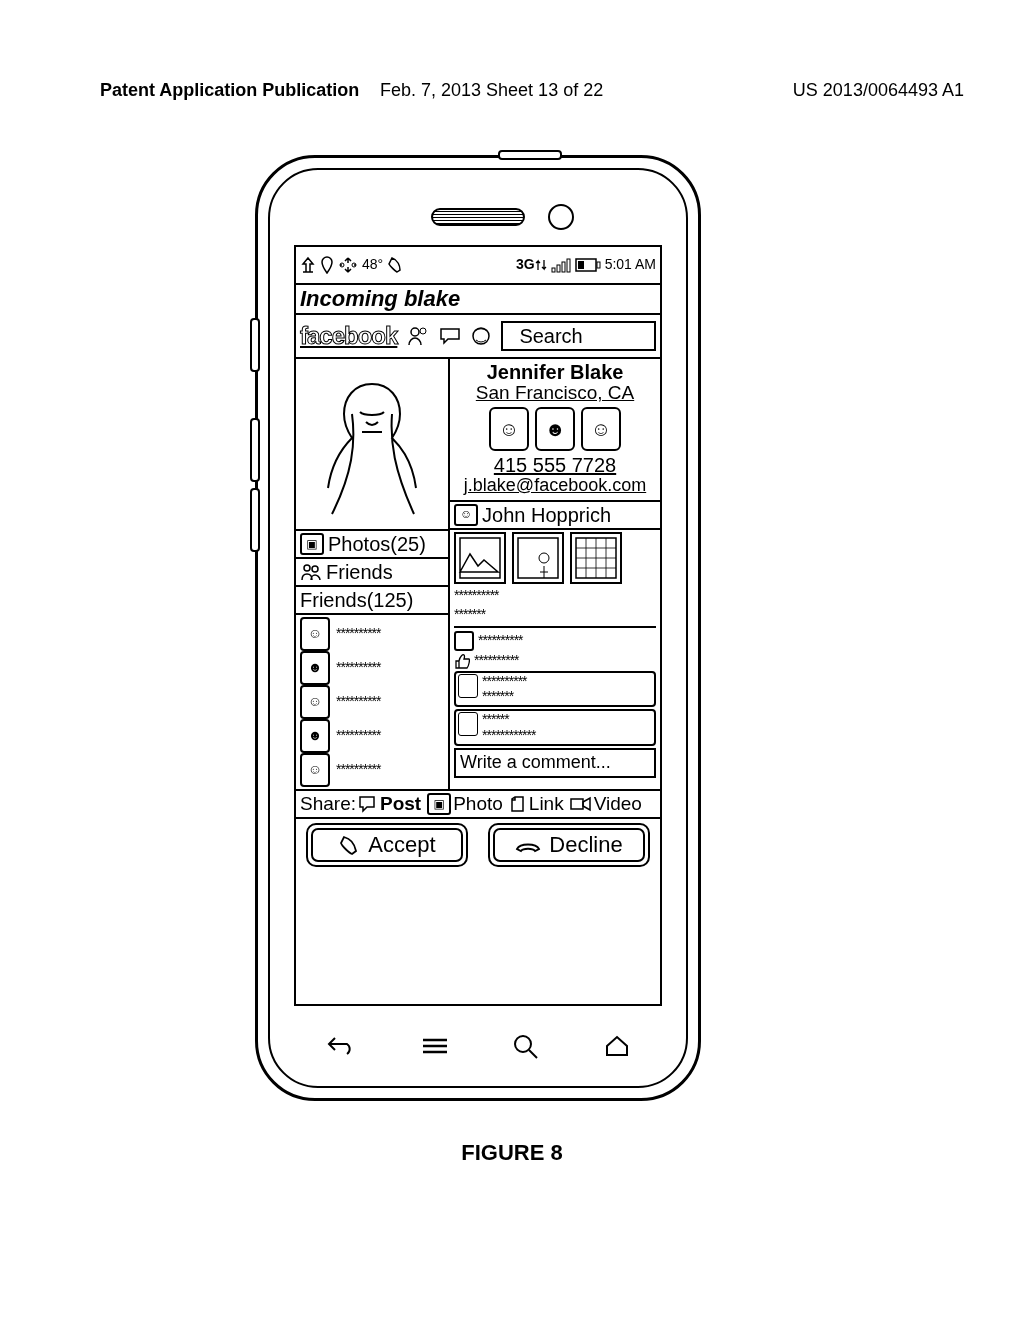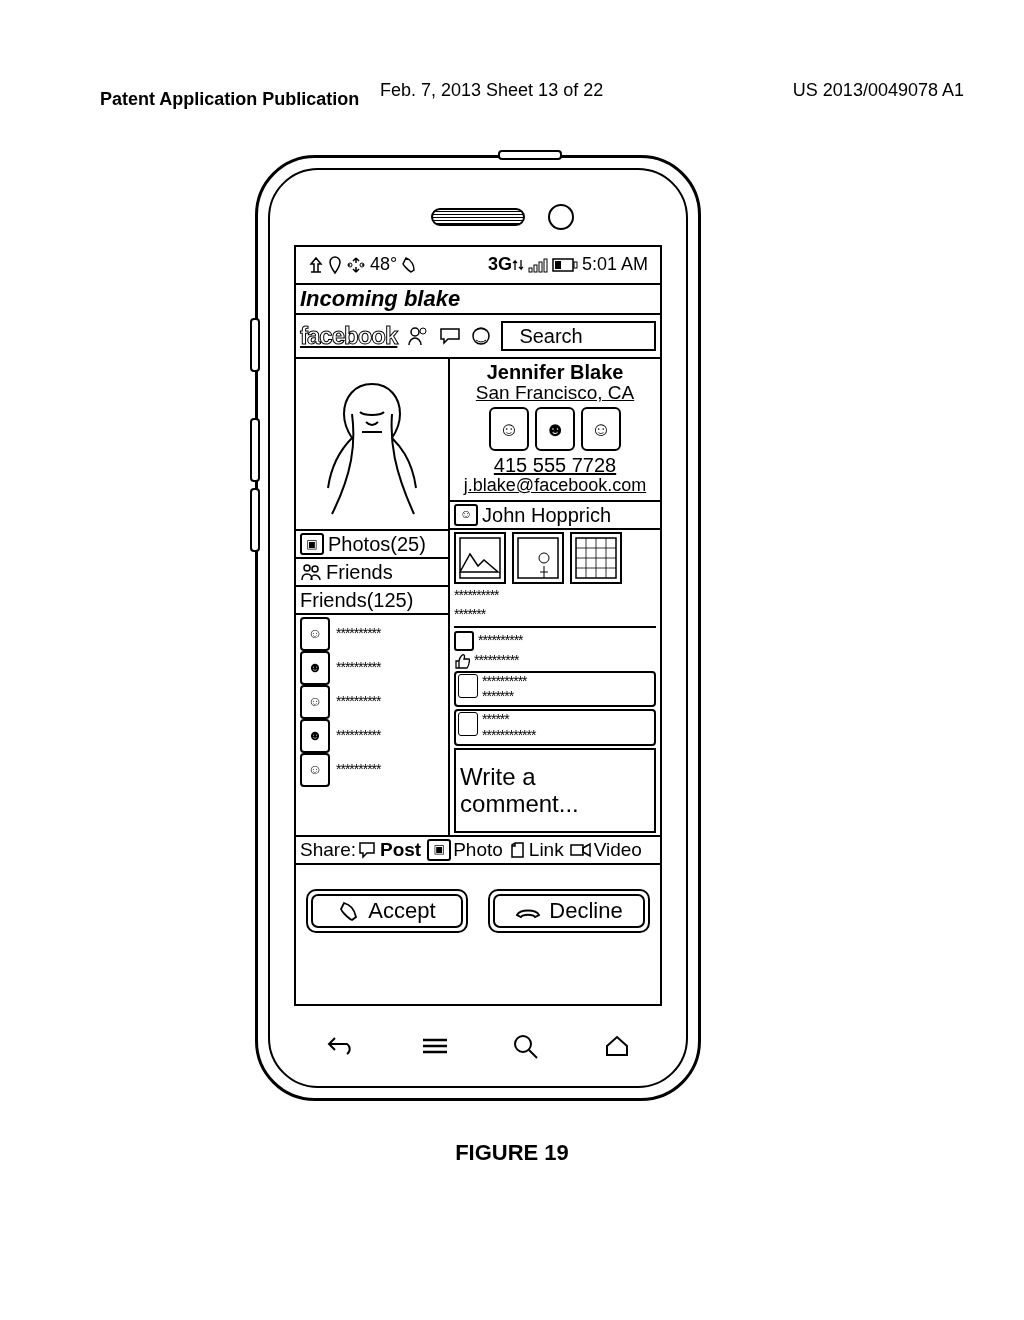--- a/index.html
+++ b/index.html
@@ -11,21 +11,21 @@
     height: 1320px;
     position: relative;
   }
   .page-header {
     position: absolute;
     top: 80px;
     left: 100px;
     right: 60px;
     font-size: 18px;
   }
-  .page-header .left  { float: left; font-weight: bold; margin-top: 9px; }
+  .page-header .left  { float: left; font-weight: bold; }
   .page-header .mid   { position: absolute; left: 280px; }
   .page-header .right { float: right; }
 
   
   .phone {
     position: absolute;
     left: 255px;
     top: 155px;
     width: 440px;
     height: 940px;
@@ -61,23 +61,23 @@
     left:24px; right:24px; top:75px; bottom:80px;
     border:2px solid #000;
     font-size:18px;
     line-height:1.1;
     overflow:hidden;
   }
 
   
   .status {
     height:36px; border-bottom:2px solid #000;
-    display:flex; align-items:center; padding:0 12px;
+    display:flex; align-items:center; padding:0 4px;
     gap:4px;
-    font-size:18px;
+    font-size:14px;
   }
   .status .gap {flex:1;}
   .ico{display:inline-block;}
 
   .row { border-bottom:2px solid #000; padding:2px 4px; }
   .title-row { font-weight:bold; font-style:italic; font-size:22px; }
 
   .fb-row { display:flex; align-items:center; height:38px; gap:10px; }
   .fb-logo { font-size:24px; letter-spacing:-1px; font-weight:bold;
     -webkit-text-stroke: 1px #000; color:#fff; text-decoration:underline;
@@ -111,28 +111,28 @@
   .stars { font-size:14px; letter-spacing:-1px;}
 
   .feed { padding:2px 4px; font-size:14px; }
   .feed .p-row { display:flex; gap:6px; }
   .feed .p-thumb { width:48px; height:48px; border:2px solid #000; display:flex; align-items:center; justify-content:center; font-size:18px;}
   .feed .sep { border-top:2px solid #000; margin:3px 0;}
   .feed-line { display:flex; align-items:center; gap:4px; font-size:13px; margin:2px 0;}
   .tiny-ico { width:16px; height:16px; border:2px solid #000; border-radius:3px; display:inline-block;}
   .c-row { display:flex; gap:4px; border:2px solid #000; border-radius:4px; padding:1px 2px; margin:2px 0;}
   .c-thumb{ width:18px; height:22px; border:1px solid #000; border-radius:3px; flex-shrink:0;}
-  .comment-box { border:2px solid #000; padding:14px 4px; font-size:24px; margin-top:2px;}
+  .comment-box { border:2px solid #000; padding:3px 4px; font-size:18px; margin-top:2px;}
 
   .share-row { border-top:2px solid #000; border-bottom:2px solid #000; padding:2px 4px; font-size:19px; display:flex; align-items:center; gap:2px;}
   .share-row .lbl{font-weight:normal;}
   .share-row b{font-weight:bold;}
   .write-row { border-bottom:2px solid #000; padding:2px 4px; font-size:20px;}
 
-  .call-row { display:flex; gap:20px; padding:24px 10px; }
+  .call-row { display:flex; gap:20px; padding:4px 10px; }
   .call-btn { flex:1; border:2px solid #000; border-radius:10px; position:relative;
     height:40px; display:flex; align-items:center; justify-content:center; gap:8px;
     font-size:22px;}
   .call-btn::before{content:""; position:absolute; inset:3px; border:2px solid #000; border-radius:7px;}
   .call-btn span, .call-btn .ic {position:relative; z-index:1;}
 
   .softkeys { position:absolute; left:24px; right:24px; bottom:20px; height:40px;
     display:flex; justify-content:space-around; align-items:center; font-size:26px;}
 
   .figure-caption {
@@ -140,21 +140,21 @@
     font-weight:bold; font-size:22px;
   }
   svg{display:block;}
 </style>
 </head>
 <body>
 
 <div class="page-header">
   <span class="left">Patent Application Publication</span>
   <span class="mid">Feb. 7, 2013  Sheet 13 of 22</span>
-  <span class="right">US 2013/0049078 A1</span>
+  <span class="right">US 2013/0064493 A1</span>
 </div>
 
 <div class="phone">
   <div class="side-btn side-top"></div>
   <div class="side-btn side-l1"></div>
   <div class="side-btn side-l2"></div>
   <div class="side-btn side-l3"></div>
   <div class="phone-inner">
 
     <div class="earpiece"></div>
@@ -427,13 +427,13 @@
       <span>
         <svg width="28" height="24">
             <path d="M4 12L14 3l10 9v9H4z" fill="none" stroke="#000" stroke-width="2"></path>
           </svg>
       </span>
     </div>
 
   </div>
 </div>
 
-<div class="figure-caption">FIGURE 19</div>
+<div class="figure-caption">FIGURE 8</div>
 
 </body></html>

